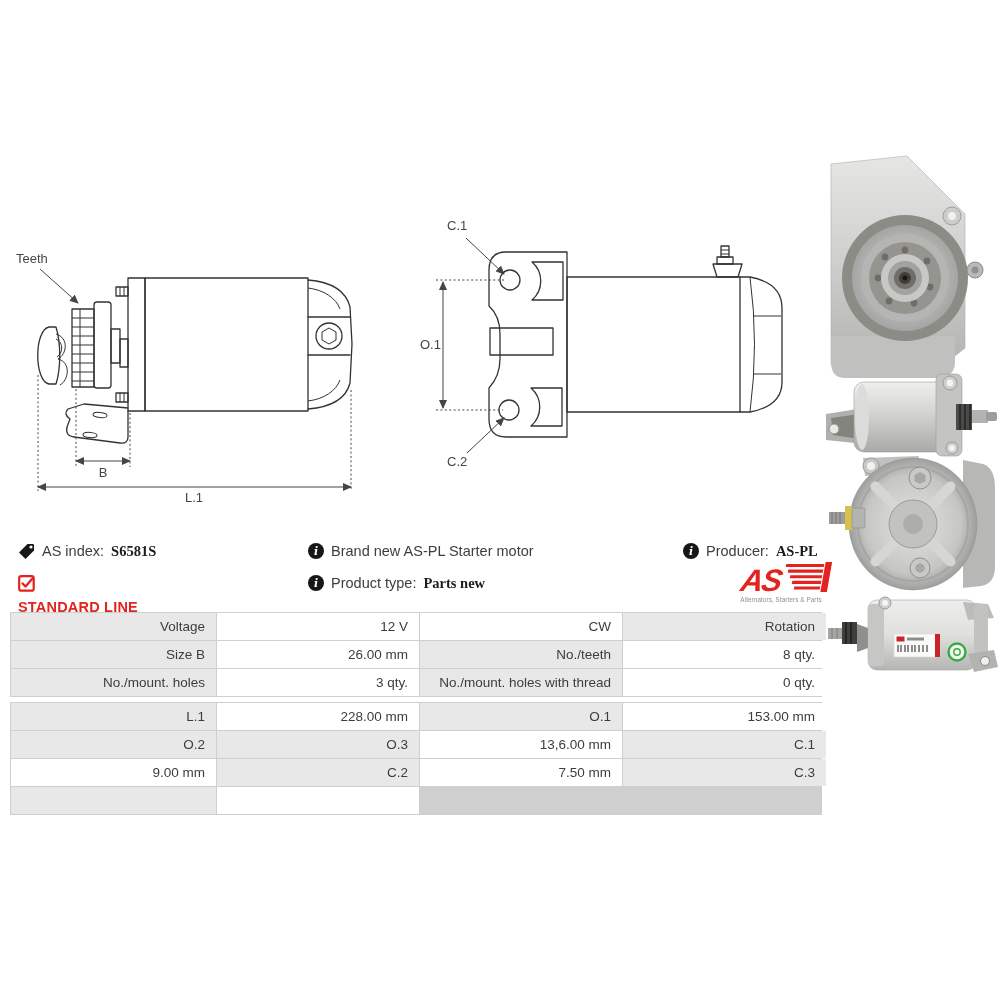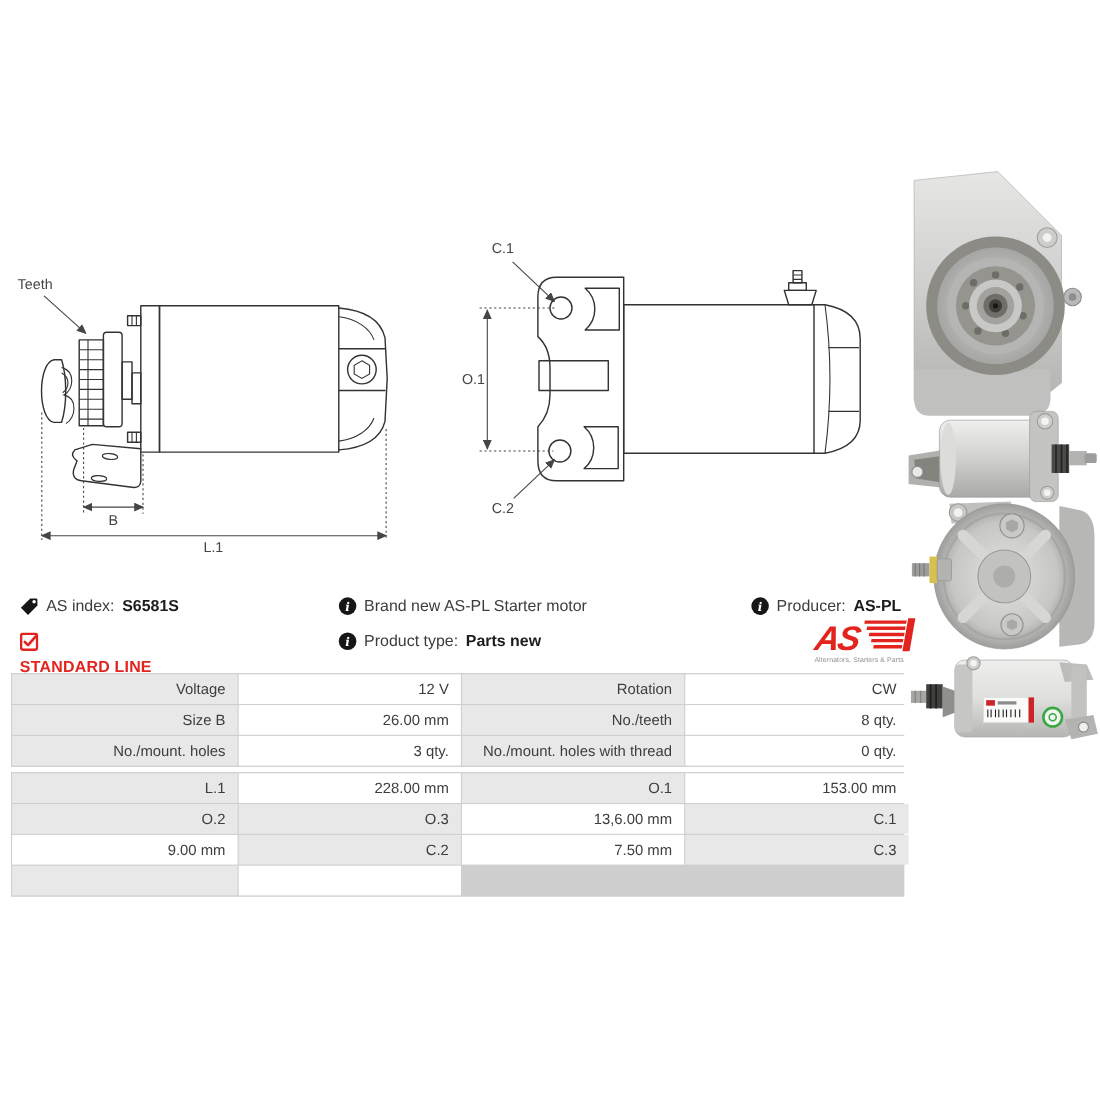--- a/index.html
+++ b/index.html
@@ -16,21 +16,21 @@
   body{
     width:1000px;height:1000px;position:relative;background:#ffffff;
     font-family:"Liberation Sans", sans-serif;color:var(--text-dark);
     overflow:hidden;
   }
   .abs{position:absolute;}
 
   
   .info-item{display:flex;align-items:flex-start;gap:7px;font-size:14.5px;white-space:nowrap;}
   .info-item .lbl{color:var(--text-dark);}
-  .info-item .val{color:var(--text-black);font-weight:bold;}
+  .info-item .val{color:var(--text-black);font-weight:bold;font-family:Liberation Serif, serif;}
   .ico-info{
     width:16px;height:16px;border-radius:50%;background:#161616;color:#fff;
     display:inline-flex;align-items:center;justify-content:center;
     font-family:"DejaVu Serif", serif;font-weight:bold;font-style:italic;
     font-size:11px;flex:0 0 16px;line-height:1;
   }
   .standard-line{color:var(--brand-red);font-weight:bold;font-size:14.5px;letter-spacing:.2px;}
 
   
   .spec-table{left:10px;top:612px;width:812px;display:flex;flex-direction:column;gap:5px;}
@@ -343,22 +343,22 @@
       <rect x="103" y="2" width="6.5" height="30"></rect>
     </g>
   </g>
   <text class="logo-tagline" x="58" y="41.5" text-anchor="middle">Alternators, Starters &amp; Parts</text>
 </svg>
 
 <div class="abs spec-table">
   <div class="tgroup">
     <div class="cell lab">Voltage</div>
     <div class="cell val">12 V</div>
+    <div class="cell val">CW</div>
     <div class="cell lab">Rotation</div>
-    <div class="cell val">CW</div>
 
     <div class="cell lab">Size B</div>
     <div class="cell val">26.00 mm</div>
     <div class="cell lab">No./teeth</div>
     <div class="cell val">8 qty.</div>
 
     <div class="cell lab">No./mount. holes</div>
     <div class="cell val">3 qty.</div>
     <div class="cell lab">No./mount. holes with thread</div>
     <div class="cell val">0 qty.</div>

